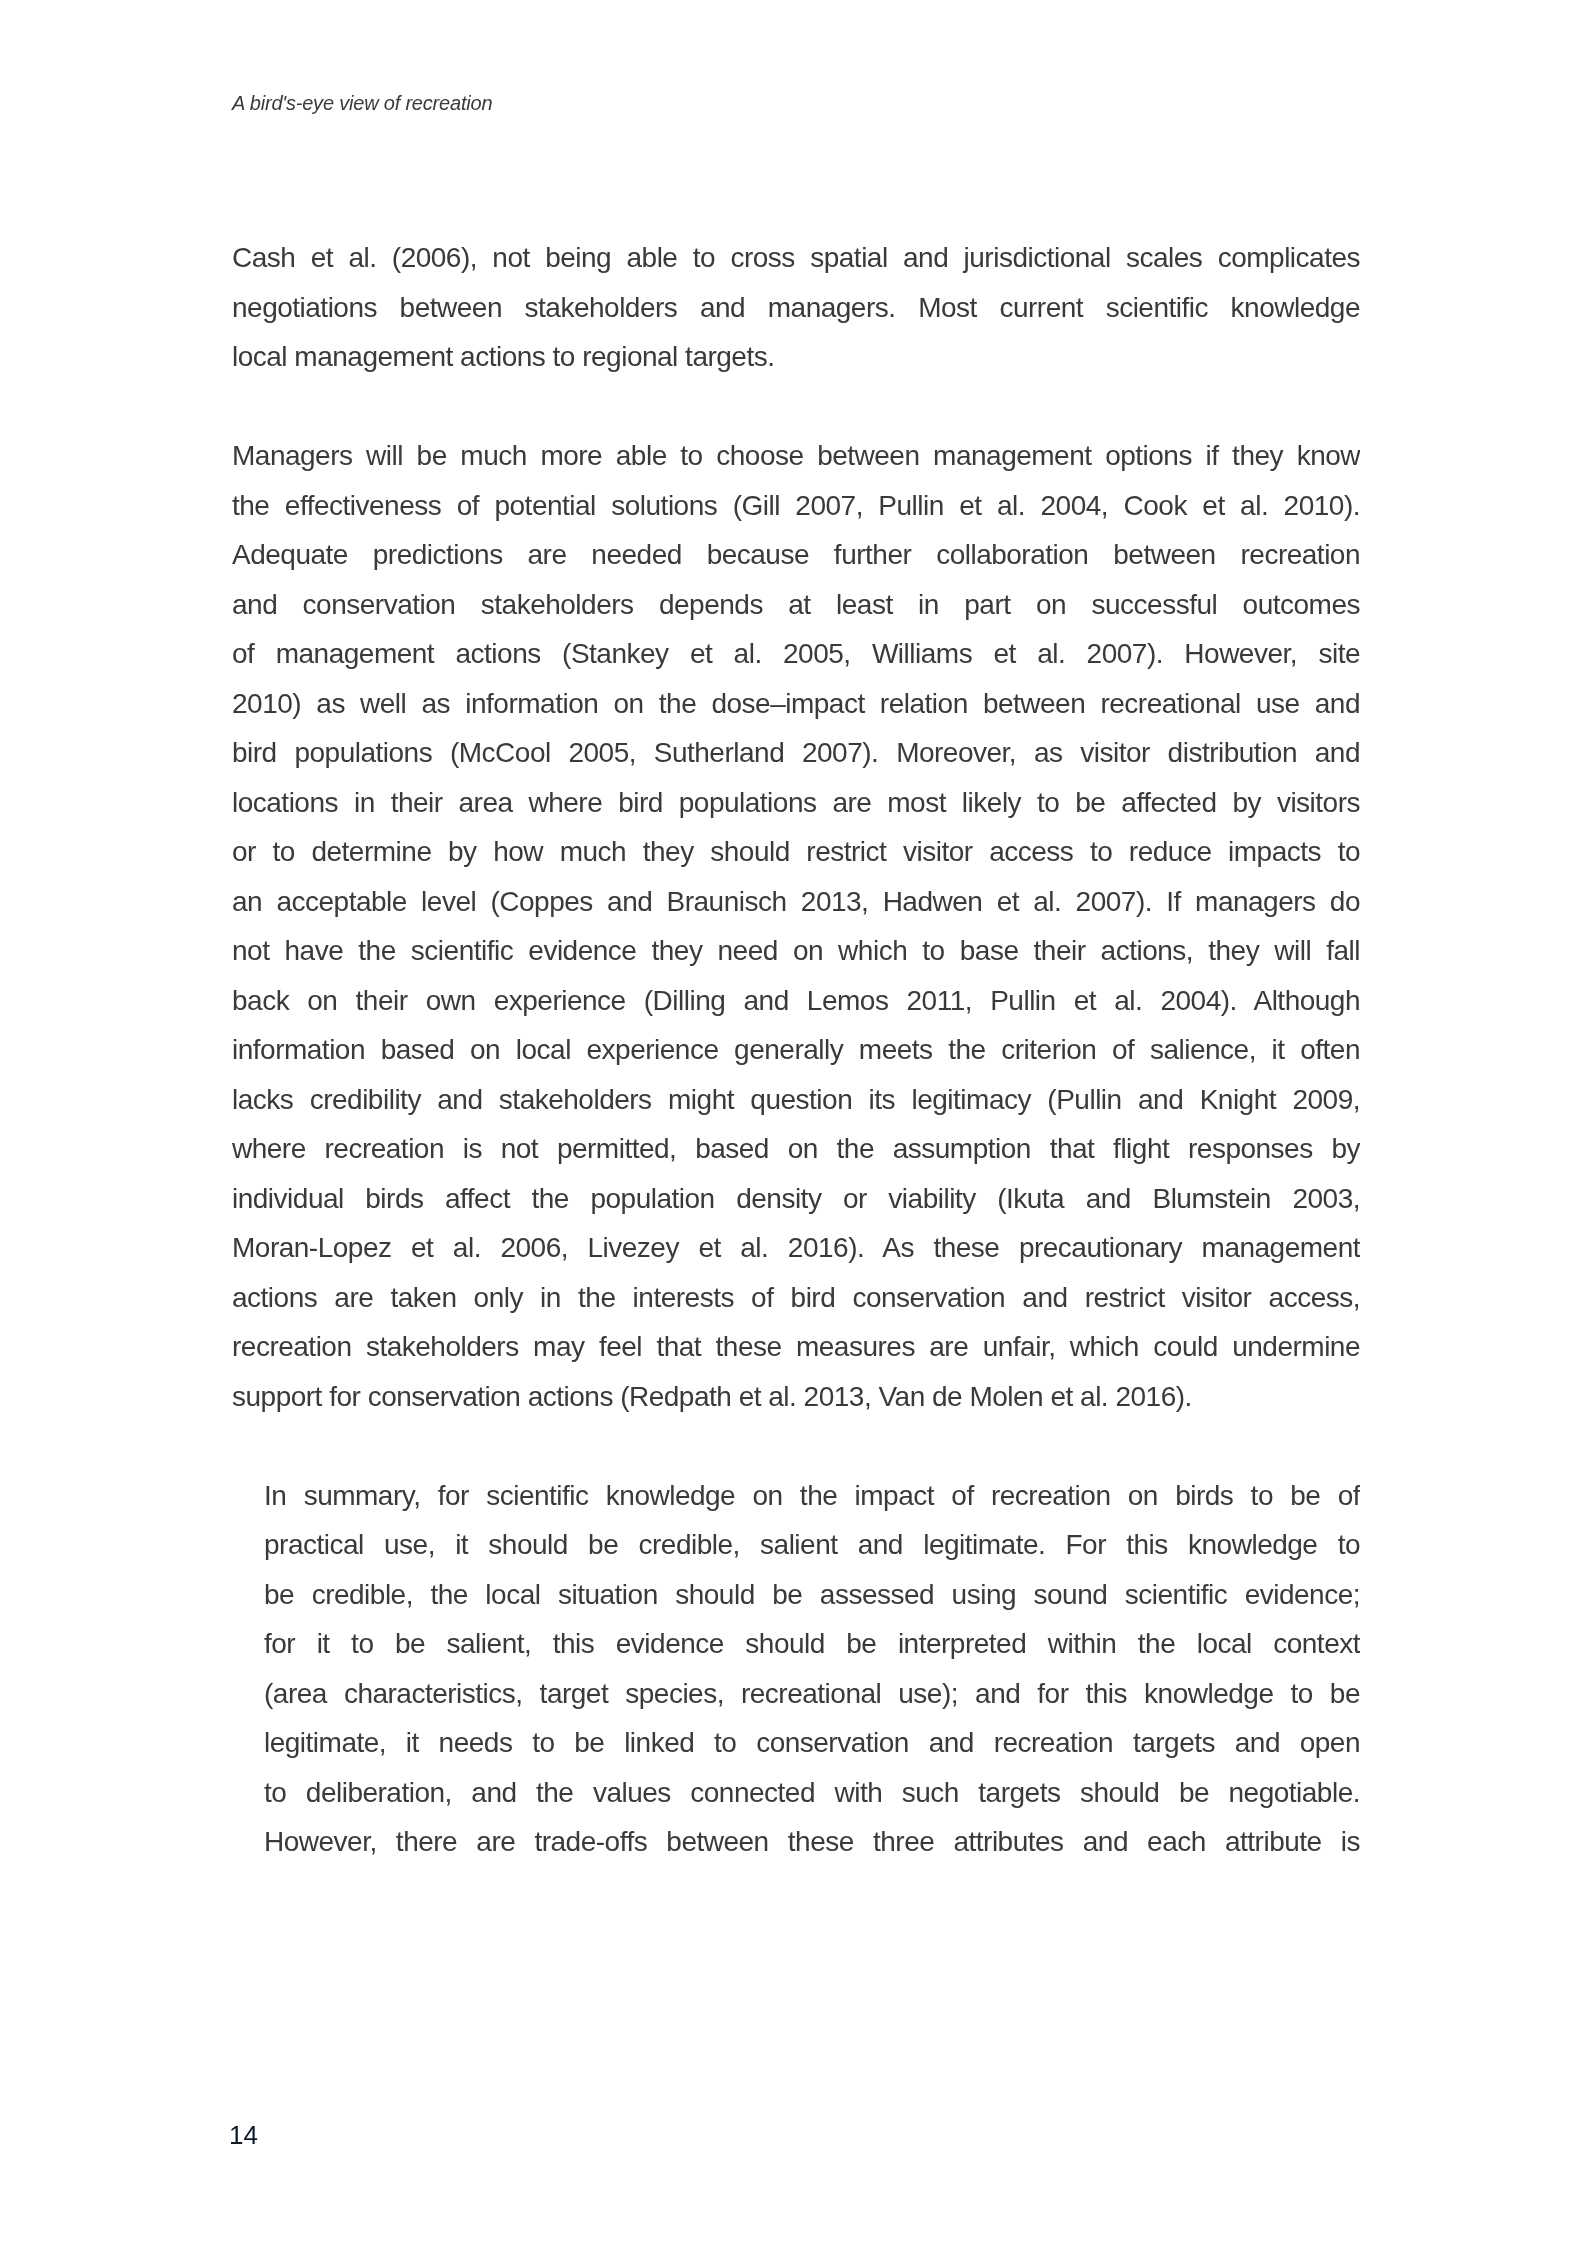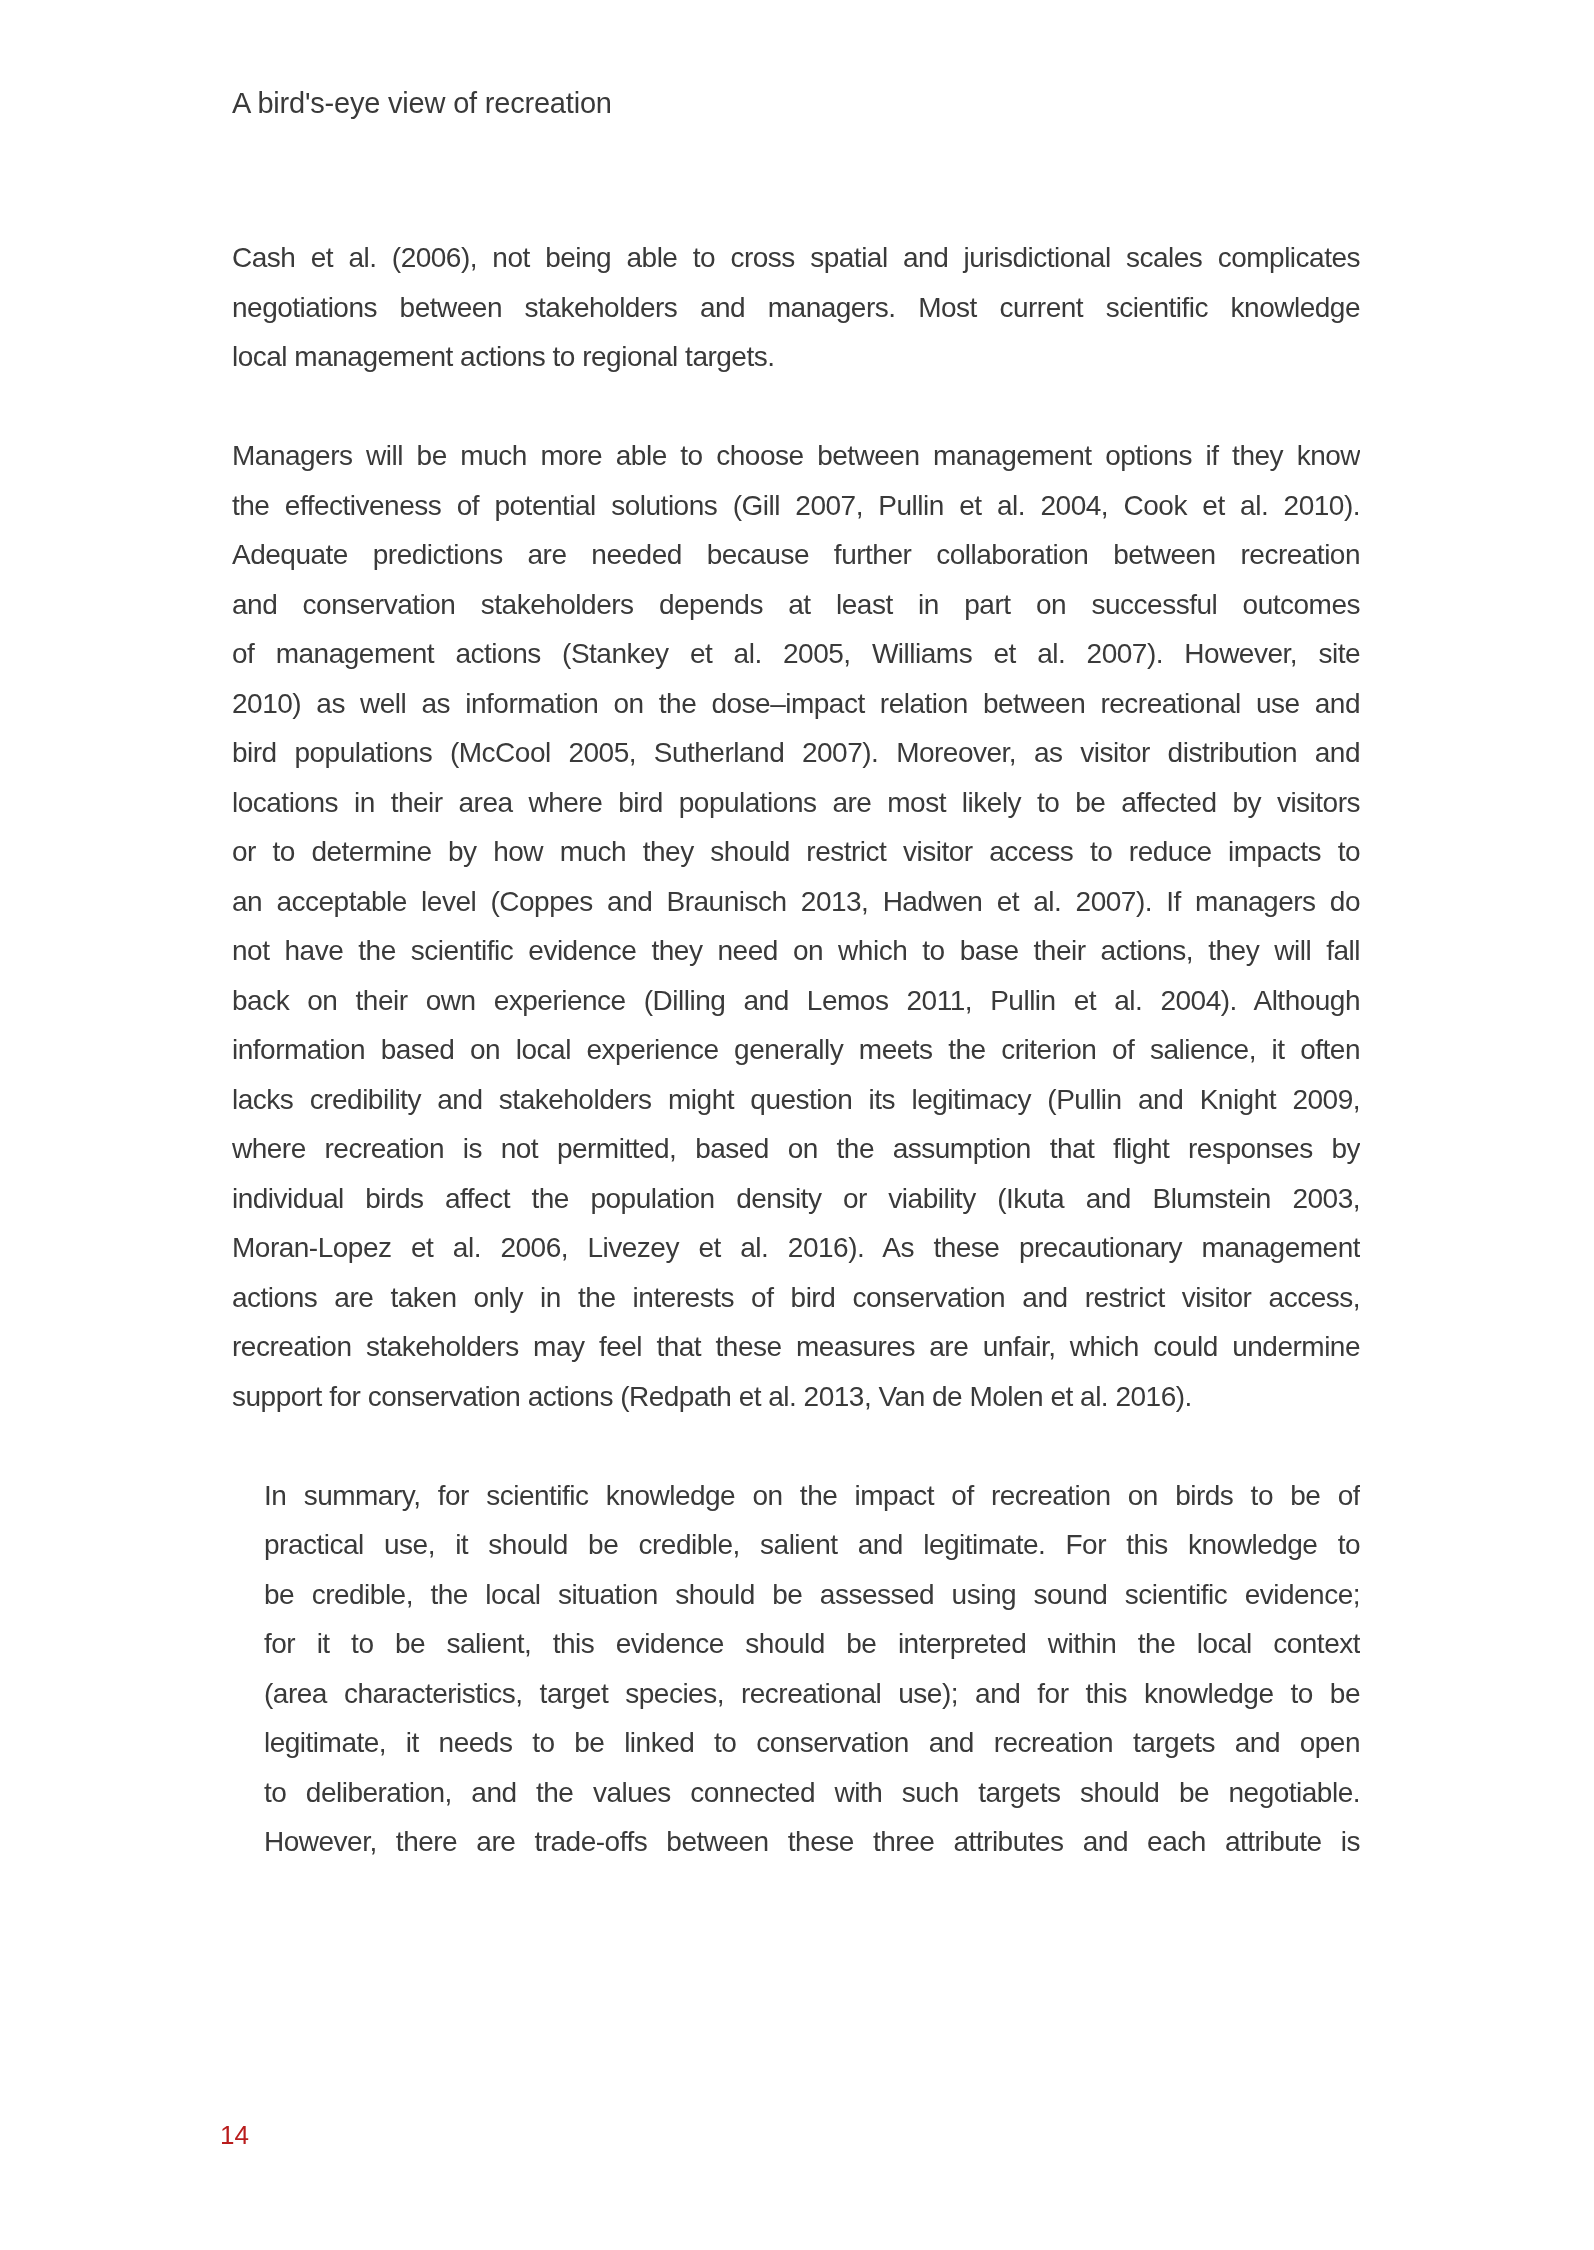--- a/index.html
+++ b/index.html
@@ -14,25 +14,26 @@
   }
   .page {
     position: absolute;
     inset: 0;
     background: #ffffff;
   }
   .running-header {
     position: absolute;
     left: 232px;
     top: 88px;
-    font-size: 29px;
+    font-size: 20px;
     line-height: 30px;
     letter-spacing: -0.2px;
     color: #3a3a3a;
     white-space: nowrap;
+    font-style: italic;
   }
   .body-text {
     position: absolute;
     left: 232px;
     top: 233px;
     width: 1128px;
   }
   .para {
     margin: 0 0 49.5px 0;
   }
@@ -46,25 +47,25 @@
     overflow: hidden;
     text-align: justify;
     text-align-last: justify;
     text-justify: inter-word;
   }
   .line.unjustified {
     text-align-last: left;
   }
   .page-number {
     position: absolute;
-    left: 220px;
+    left: 229px;
     top: 2120px;
     font-size: 26px;
     line-height: 30px;
-    color: #b91c1c;
+    color: #0f172a;
   }
 </style>
 </head>
 <body>
 
 <div class="page">
 
   <div class="running-header">A bird's-eye view of recreation</div>
 
   <div class="body-text">

